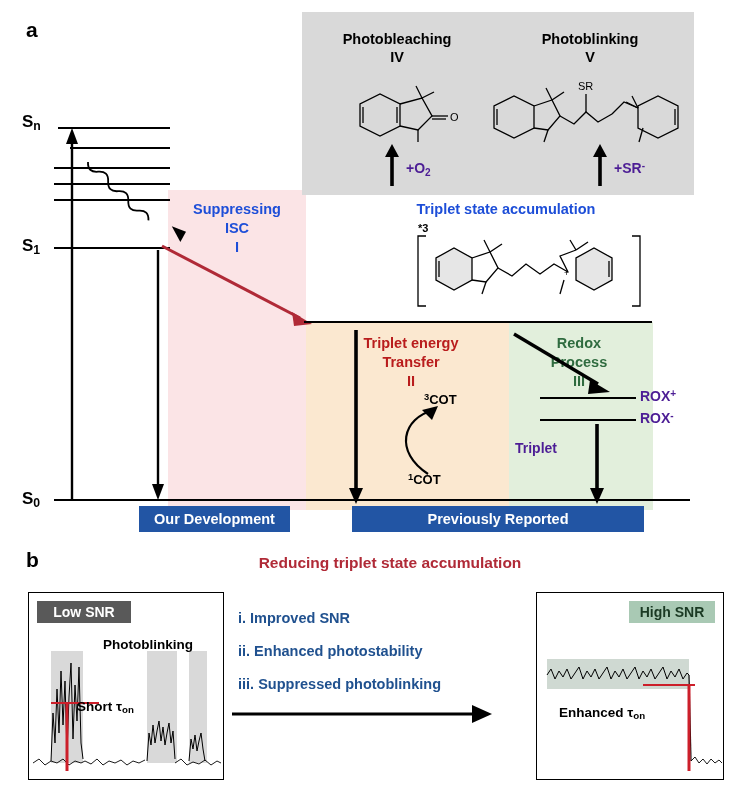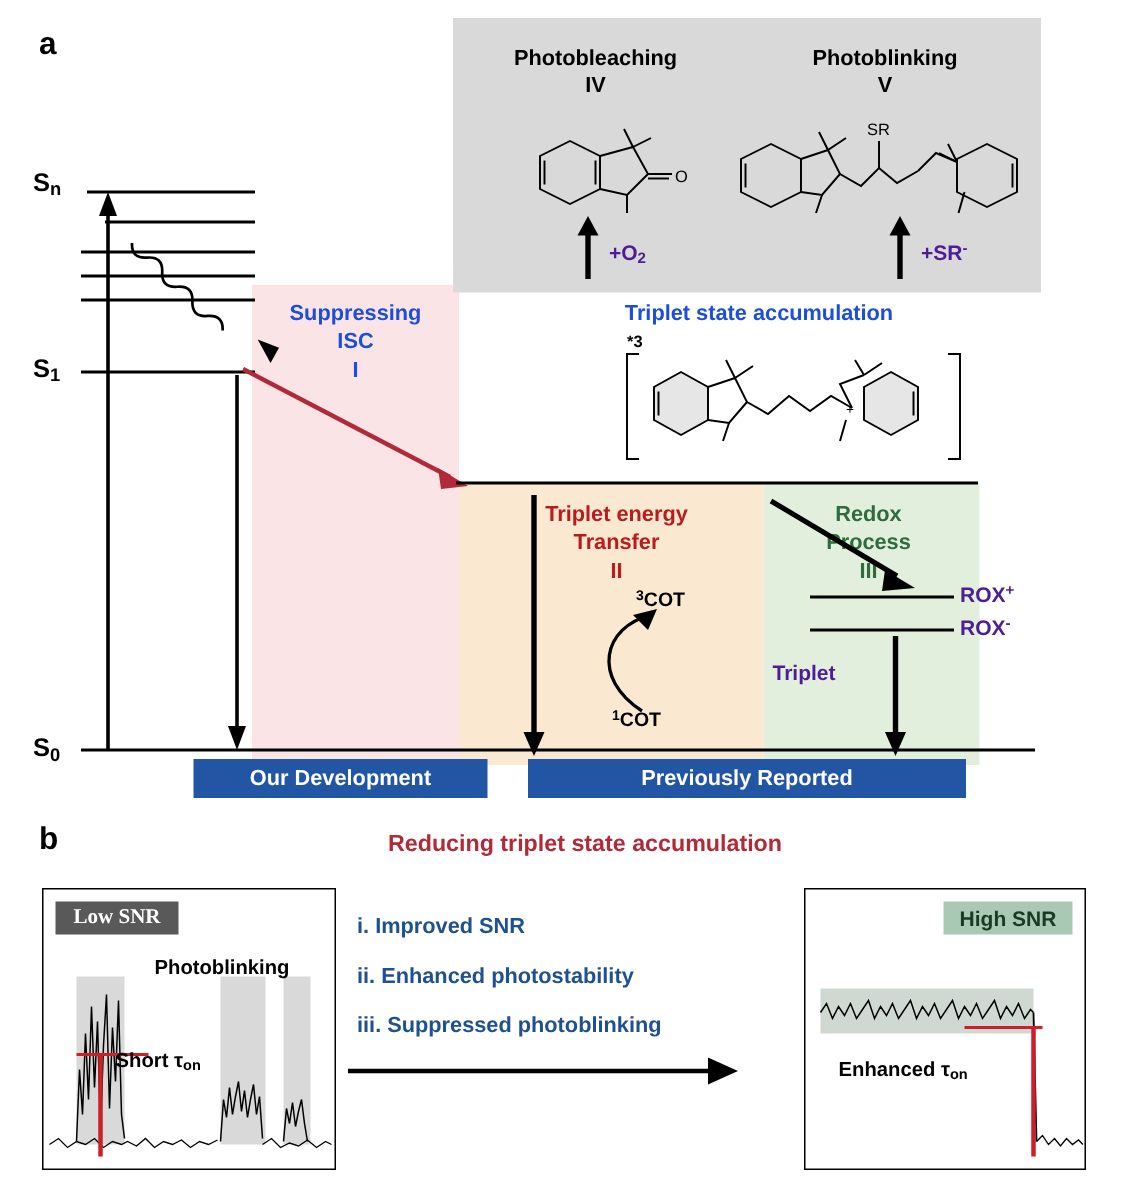--- a/index.html
+++ b/index.html
@@ -270,21 +270,21 @@
 <div class="abs lbl" style="left:640px;top:410px;">
   <span>ROX</span><span class="sup">-</span>
 </div>
 <div class="abs lbl" style="left:515px;top:440px;">Triplet</div>
 
 <svg class="abs" style="left:586px;top:424px;" width="22" height="86">
   <line x1="11" y1="0" x2="11" y2="68" stroke="#000" stroke-width="3.6"></line>
   <polygon points="11,80 4,64 18,64" fill="#000"></polygon>
 </svg>
 
-<div class="abs blue-band" style="left:129px;top:506px;width:196px;height:26px;">Our Development</div>
+<div class="abs blue-band" style="left:139px;top:506px;width:151px;height:26px;">Our Development</div>
 <div class="abs blue-band" style="left:352px;top:506px;width:292px;height:26px;">Previously Reported</div>
 
 <div class="abs panel-letter" style="left:26px;top:548px;">b</div>
 
 <div class="abs red-title" style="left:180px;top:554px;width:420px;">Reducing triplet state accumulation</div>
 
 <div class="abs blue-item" style="left:238px;top:610px;">i. Improved SNR</div>
 <div class="abs blue-item" style="left:238px;top:643px;">ii. Enhanced photostability</div>
 <div class="abs blue-item" style="left:238px;top:676px;">iii. Suppressed photoblinking</div>
 
@@ -304,21 +304,21 @@
 
     <polyline fill="none" stroke="#000" stroke-width="0.9" points="4,170 10,166 16,172 22,168 28,170 34,166 40,172 46,168 52,170 56,168 62,171 68,166 74,172 80,168 86,170 92,167 98,172 104,168 110,170 116,167"></polyline>
 
     <polyline fill="none" stroke="#000" stroke-width="1" points="118,168 120,140 122,152 124,132 126,150 128,138 130,128 132,148 134,134 136,152 138,140 140,130 142,150 144,138 146,166"></polyline>
     <polyline fill="none" stroke="#000" stroke-width="1" points="160,168 162,146 164,156 166,142 168,158 170,148 172,140 174,156 176,168"></polyline>
     <polyline fill="none" stroke="#000" stroke-width="0.9" points="146,170 152,166 158,172 164,169 170,171 176,167 182,172 188,168 192,170"></polyline>
 
     <line x1="38" y1="110" x2="38" y2="178" stroke="#cc1f2a" stroke-width="3"></line>
     <line x1="22" y1="110" x2="70" y2="110" stroke="#cc1f2a" stroke-width="2"></line>
   </svg>
-  <div class="tag-dark" style="position:absolute;left:8px;top:8px;width:82px;height:22px;font-family:Liberation Serif, serif;">Low SNR</div>
+  <div class="tag-dark" style="position:absolute;left:8px;top:8px;width:94px;height:22px;">Low SNR</div>
   <div style="position:absolute;left:74px;top:44px;font-weight:bold;font-size:13.5px;">Photoblinking</div>
   <div style="position:absolute;left:48px;top:106px;font-weight:bold;font-size:13.5px;">
     <span>Short </span><span>τ</span><span class="sub">on</span>
   </div>
 </div>
 
 <div class="trace-box" style="left:536px;top:592px;width:186px;height:186px;">
   <svg width="186" height="186" viewBox="0 0 186 186">
     <rect x="10" y="66" width="142" height="30" fill="#cfd9d2"></rect>
     <polyline fill="none" stroke="#000" stroke-width="1" points="10,82 14,76 18,86 22,78 26,84 30,76 34,86 38,80 42,74 46,86 50,78 54,84 58,76 62,86 66,80 70,74 74,86 78,78 82,84 86,76 90,86 94,80 98,74 102,86 106,78 110,84 114,76 118,86 122,80 126,74 130,86 134,78 138,84 142,76 146,86 150,80 152,82"></polyline>

